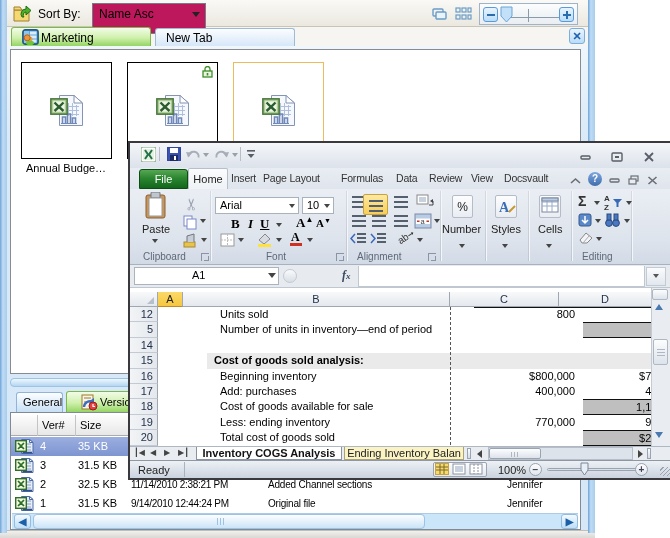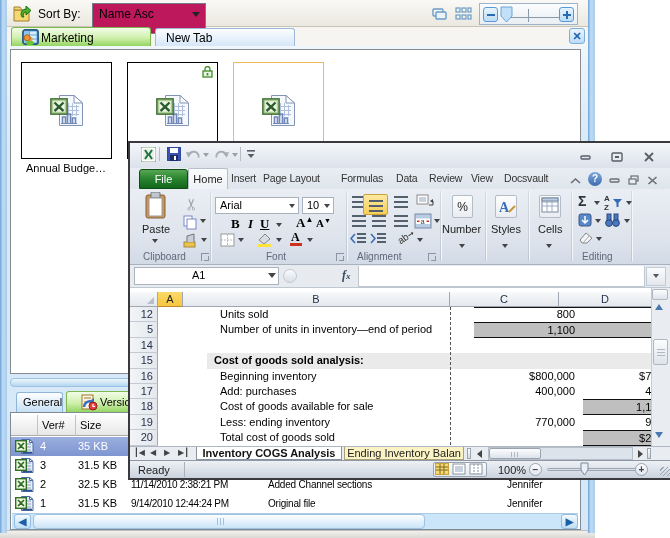--- a/index.html
+++ b/index.html
@@ -581,21 +581,20 @@
     <div class="abs rowhead" style="top:271.8px;">19</div>
     <div class="abs rowhead" style="top:287.2px;">20</div>
     <div class="abs grow" style="top:164px;">
         <div style="position:absolute;left:292px;top:0;width:215px;height:1px;background:#111;"></div>
         <span class="gB">Units sold</span>
         <span class="gC">800</span>
         <span class="gD">600</span>
       </div>
     <div class="abs grow" style="top:179.4px;">
         <span class="gB">Number of units in inventory—end of period</span>
-        <span class="gC gfill" style="top:0;height:15.4px;padding-top:1px;">1,100</span>
         <span class="gD gfill" style="top:0;height:15.4px;padding-top:1px;">1,200</span>
       </div>
     <div class="abs grow" style="top:194.8px;"></div>
     <div class="abs grow" style="top:210.2px;">
         <div style="position:absolute;left:25px;top:0;width:468px;height:15.4px;background:#EAEAEA;"></div>
         <span class="gB" style="left:32px;font-weight:bold;">Cost of goods sold analysis:</span>
       </div>
     <div class="abs grow" style="top:225.6px;">
         <span class="gB">Beginning inventory</span>
         <span class="gC">$800,000</span>

